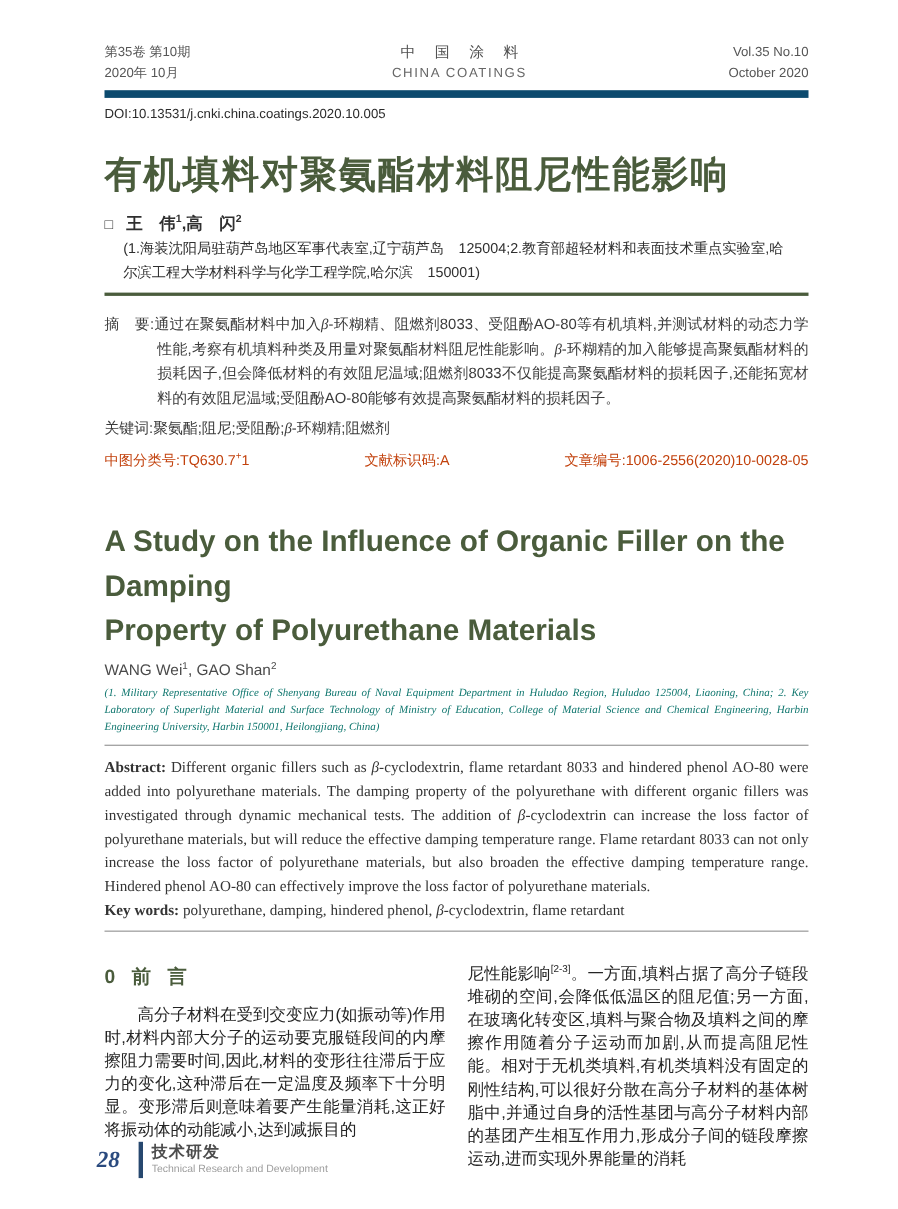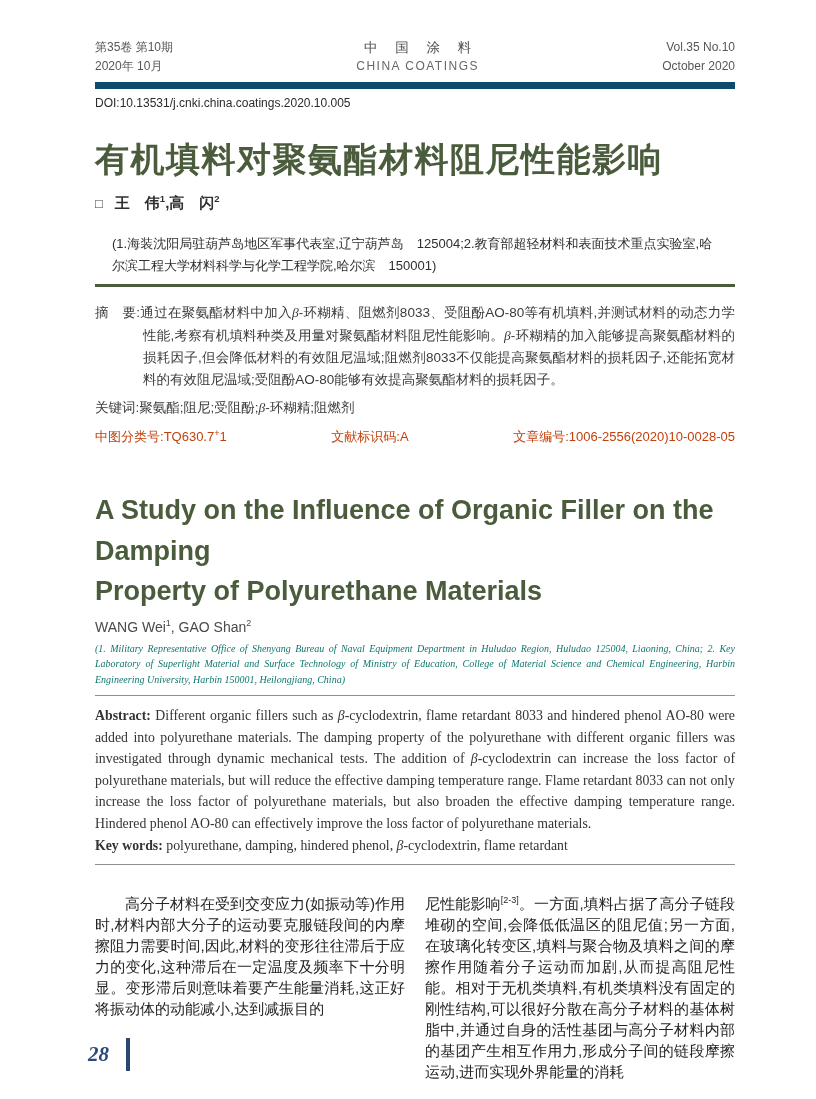--- a/index.html
+++ b/index.html
@@ -28,21 +28,21 @@
   .jname-cn{font-size:13.5px;letter-spacing:7px;text-indent:7px;color:#4f4f4f;line-height:19px;}
   .jname-en{font-size:12px;letter-spacing:1.5px;color:#666;line-height:19px;}
   .h-right{text-align:right;}
   .doi{margin-top:7px;font-size:12px;color:#2b2b2b;}
 
   
   .title-cn{margin:25px 0 0;font-size:34px;font-weight:bold;color:var(--green);line-height:1.42;letter-spacing:1.5px;}
   .authors-cn{margin-top:11px;font-size:15px;font-weight:bold;color:var(--ink);}
   .marker{font-weight:400;font-size:13px;margin-right:12px;color:#3a3a3a;}
   .authors-cn sup{font-size:9.5px;line-height:0;}
-  .affil-cn{margin-top:20px;padding-left:17px;font-size:13px;color:var(--ink);line-height:1.65;max-width:606px;}
+  .affil-cn{margin-top:2px;padding-left:17px;font-size:13px;color:var(--ink);line-height:1.65;max-width:606px;}
   .rule-green{margin-top:8px;height:3px;background:var(--green);}
 
   
   .abstract-cn{margin:15px 0 0;font-size:13.5px;color:#3b3b3b;line-height:1.66;text-align:justify;padding-left:48px;text-indent:-48px;}
   .keywords-cn{margin:5px 0 0;font-size:13.5px;color:#3b3b3b;line-height:1.66;}
   .beta{font-family:"Liberation Serif","DejaVu Serif",serif;font-style:italic;}
   .meta-row{margin-top:9px;display:flex;justify-content:space-between;font-size:13px;color:#c2410c;}
   .meta-row sup{font-size:9px;line-height:0;}
 
   
@@ -123,27 +123,32 @@
 
     <div class="rule-thin"></div>
 
     <p class="abstract-en"><span class="lab">Abstract:</span><span> Different organic fillers such as </span><span class="beta">β</span><span>-cyclodextrin, flame retardant 8033 and hindered phenol AO-80 were added into polyurethane materials. The damping property of the polyurethane with different organic fillers was investigated through dynamic mechanical tests. The addition of </span><span class="beta">β</span><span>-cyclodextrin can increase the loss factor of polyurethane materials, but will reduce the effective damping temperature range. Flame retardant 8033 can not only increase the loss factor of polyurethane materials, but also broaden the effective damping temperature range. Hindered phenol AO-80 can effectively improve the loss factor of polyurethane materials.</span></p>
     <p class="keywords-en"><span class="lab">Key words:</span><span> polyurethane, damping, hindered phenol, </span><span class="beta">β</span><span>-cyclodextrin, flame retardant</span></p>
 
     <div class="rule-thin"></div>
 
     <div class="columns">
       <div class="col">
+        <h3 class="sec-head"><span class="sp">0</span><span class="sp">前</span><span>言</span></h3>
         <p class="indent"><span>高分子材料在受到交变应力(如振动等)作用时,材料内部大分子的运动要克服链段间的内摩擦阻力需要时间,因此,材料的变形往往滞后于应力的变化,这种滞后在一定温度及频率下十分明显。变形滞后则意味着要产生能量消耗,这正好将振动体的动能减小,达到减振目的</span></p>
 
       </div>
       <div class="col">
         <p><span>尼性能影响</span><sup class="ref">[2-3]</sup><span>。一方面,填料占据了高分子链段堆砌的空间,会降低低温区的阻尼值;另一方面,在玻璃化转变区,填料与聚合物及填料之间的摩擦作用随着分子运动而加剧,从而提高阻尼性能。相对于无机类填料,有机类填料没有固定的刚性结构,可以很好分散在高分子材料的基体树脂中,并通过自身的活性基团与高分子材料内部的基团产生相互作用力,形成分子间的链段摩擦运动,进而实现外界能量的消耗</span></p>
       </div>
     </div>
 
   </div>
 
   <div class="page-footer">
     <span class="pnum">28</span>
     <span class="vbar"></span>
+    <span class="fcol">
+      <span class="fcn">技术研发</span>
+      <span class="fen">Technical Research and Development</span>
+    </span>
   </div>
 </div>
 
 </body></html>

